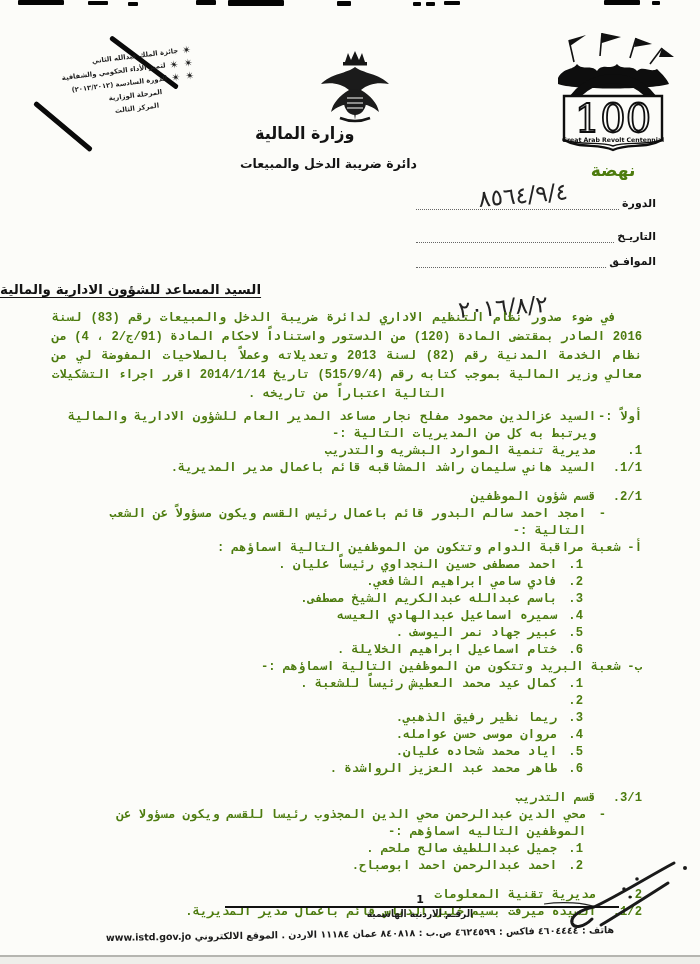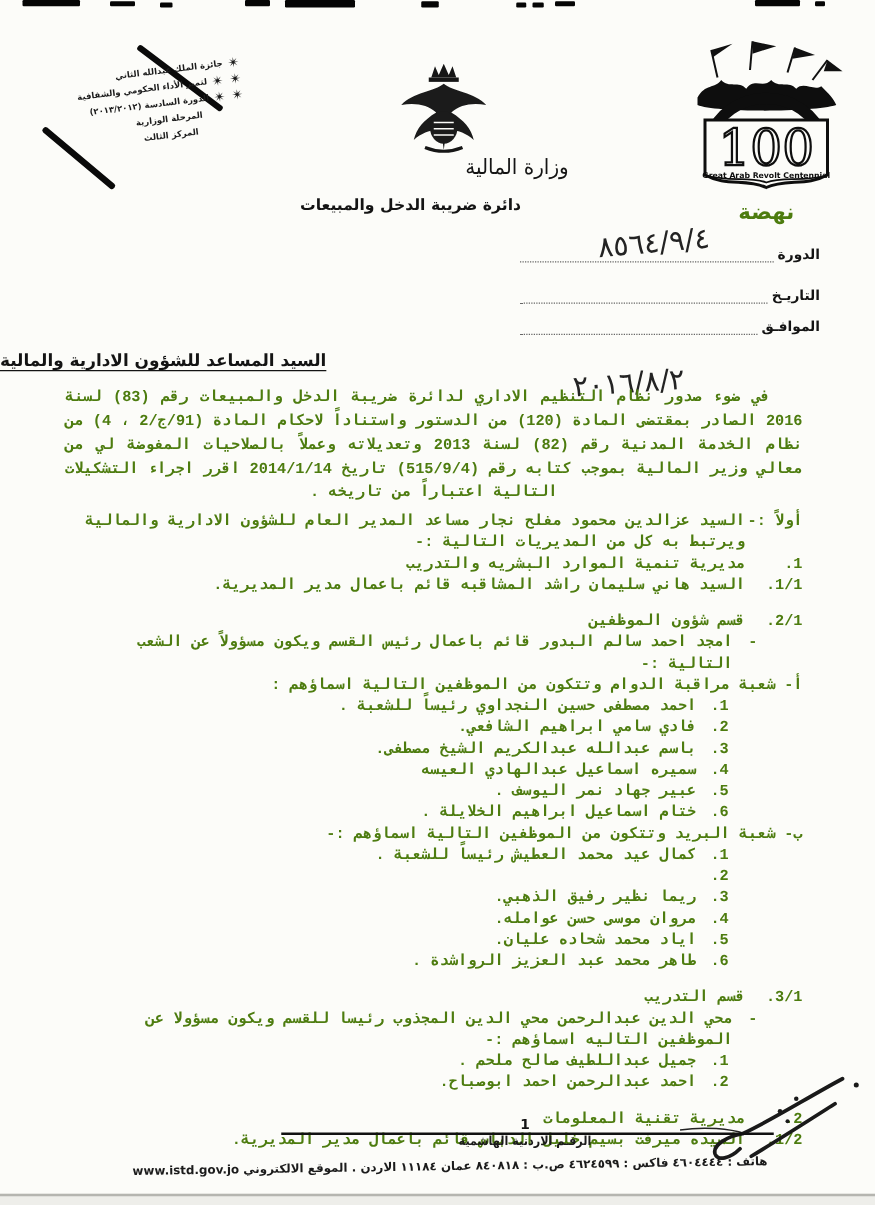--- a/index.html
+++ b/index.html
@@ -17,21 +17,21 @@
                font-weight:bold; line-height:1.9; white-space:nowrap; }
   .stamp-row .star { font-size:11px; line-height:1; letter-spacing:1px; }
   .stamp-row.center { justify-content:center; padding-left:26px; }
   .diag { position:absolute; background:#0a0a0a; height:5px; border-radius:2px; }
   .diag1 { left:102px; top:60px; width:84px; transform:rotate(37deg); }
   .diag2 { left:26px; top:124px; width:74px; transform:rotate(40deg); }
 
   
   .emblem { position:absolute; left:312px; top:50px; }
   .ministry-name { position:absolute; left:255px; top:124px; width:200px;
-                   text-align:right; font-size:16px; font-weight:normal;
+                   text-align:left; font-size:16px; font-weight:bold;
                    transform:scaleY(1.05); }
   .department-name { position:absolute; left:240px; top:156px; width:230px;
                      text-align:left; font-size:12.5px; font-weight:bold; }
 
   
   .centennial { position:absolute; left:549px; top:30px; width:128px; text-align:center; }
   .nahda { font-size:17px; font-weight:bold; letter-spacing:3px; margin-top:0px; color:#4d7c0f; }
 
   
   .refs { position:absolute; right:44px; top:194px; width:240px; direction:rtl; }
@@ -198,21 +198,21 @@
     <div class="row lvl-dash">
         <span class="num">-</span>
         <span class="txt">امجد احمد سالم البدور قائم باعمال رئيس القسم ويكون مسؤولاً عن الشعب التالية :-</span>
       </div>
     <div class="row lvl-alpha">
         <span class="num">أ-</span>
         <span class="txt">شعبة مراقبة الدوام وتتكون من الموظفين التالية اسماؤهم :</span>
       </div>
     <div class="row lvl-sub">
         <span class="num">1.</span>
-        <span class="txt">احمد مصطفى حسين النجداوي رئيساً للشعبة .</span>
+        <span class="txt">احمد مصطفى حسين النجداوي رئيساً عليان .</span>
       </div>
     <div class="row lvl-sub">
         <span class="num">2.</span>
         <span class="txt">فادي سامي ابراهيم الشافعي.</span>
       </div>
     <div class="row lvl-sub">
         <span class="num">3.</span>
         <span class="txt">باسم عبدالله عبدالكريم الشيخ مصطفى.</span>
       </div>
     <div class="row lvl-sub">

